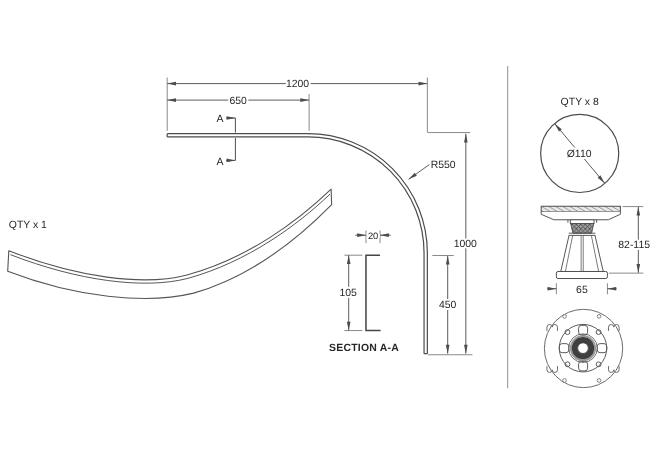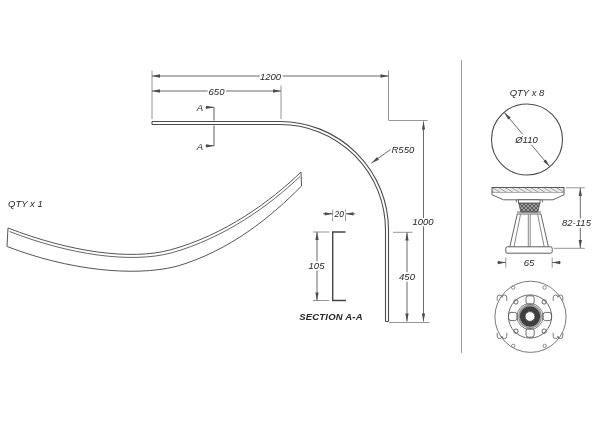--- a/index.html
+++ b/index.html
@@ -1,17 +1,17 @@
 <!DOCTYPE html>
 <html><head>
 <meta charset="utf-8">
 <style>
   html,body{margin:0;padding:0;background:#fff;}
   .stage{position:relative;width:600px;height:424px;background:#ffffff;overflow:hidden;
-         font-family:"Liberation Sans",sans-serif;font-style:italic;}
+         font-family:"Liberation Sans",sans-serif;}
   svg{display:block;}
   text{font-family:"Liberation Sans",sans-serif;fill:#262626;}
   .dim{font-size:9.5px;}
   .sm{font-size:8.5px;}
   .lbl{font-size:9.5px;}
   .ttl{font-size:9.5px;font-weight:bold;letter-spacing:.2px;}
   .halo{paint-order:stroke fill;stroke:#ffffff;stroke-width:3.5px;stroke-linejoin:round;}
   .mid{text-anchor:middle;}
 </style>
 </head>

